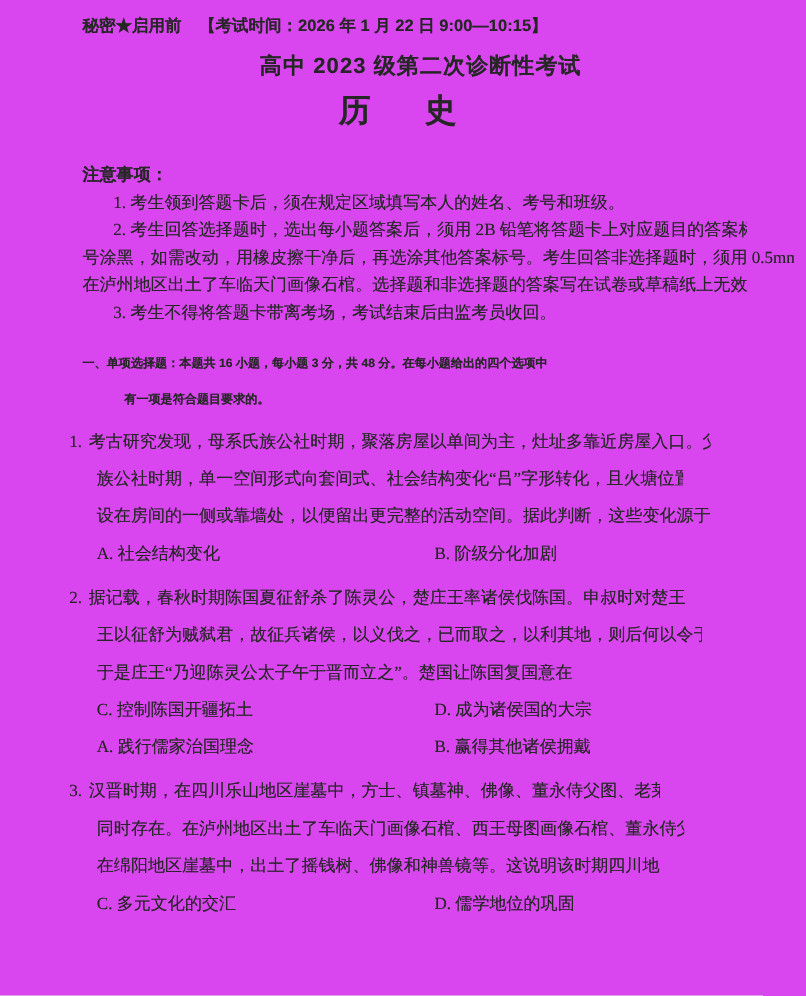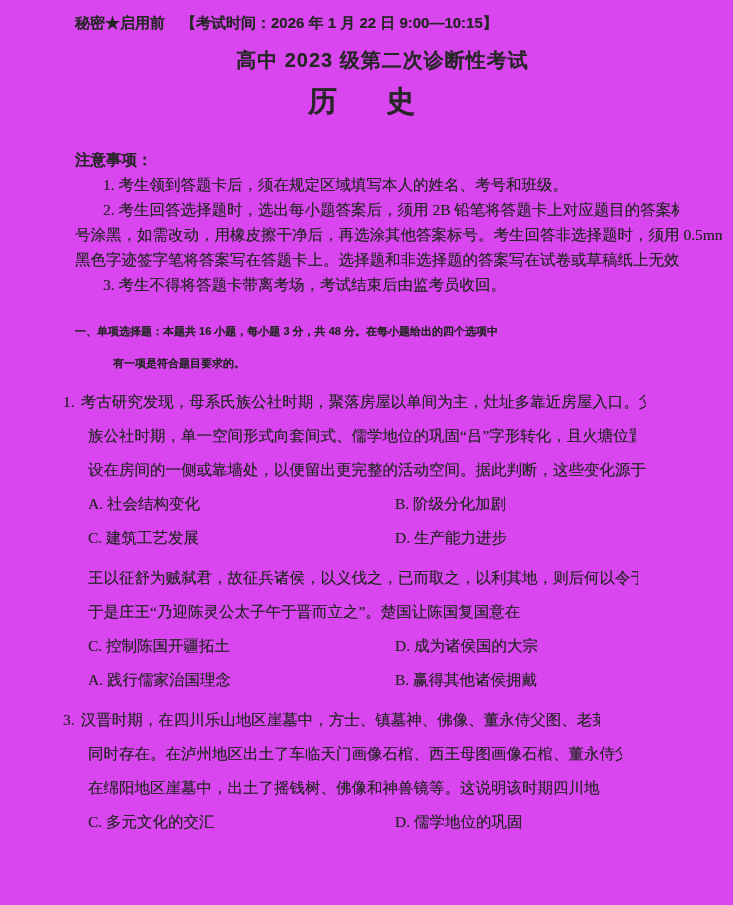--- a/index.html
+++ b/index.html
@@ -41,41 +41,38 @@
     <span>秘密★启用前</span><span class="time">【考试时间：2026 年 1 月 22 日 9:00—10:15】</span>
   </div>
 
   <div class="title sansb">高中 2023 级第二次诊断性考试</div>
   <div class="subject sansb">历　史</div>
 
   <div class="notice-head sansb">注意事项：</div>
   <div class="nline nind">1. 考生领到答题卡后，须在规定区域填写本人的姓名、考号和班级。</div>
   <div class="nline nind"><span>2. 考生回答选择题时，选出每小题答案后，须用 2B 铅笔将答题卡上对应题目的答案</span><span class="cut">标</span></div>
   <div class="nline"><span>号涂黑，如需改动，用橡皮擦干净后，再选涂其他答案标号。考生回答非选择题时，须用 0.5m</span><span class="cut">m</span></div>
-  <div class="nline"><span>黑色字迹签字笔将答案写在答题卡上。选择题和非选择题的答案写在试卷或草稿纸上无效</span><span class="cut"></span></div>
+  <div class="nline"><span>在泸州地区出土了车临天门画像石棺。选择题和非选择题的答案写在试卷或草稿纸上无效</span><span class="cut"></span></div>
   <div class="nline nind">3. 考生不得将答题卡带离考场，考试结束后由监考员收回。</div>
 
   <div class="sec sec1 sansb">一、单项选择题：本题共 16 小题，每小题 3 分，共 48 分。在每小题给出的四个选项中</div>
   <div class="sec sec2 sansb">有一项是符合题目要求的。</div>
 
   <div class="qblock">
     <div class="qline q1st"><span class="qnum">1.</span><span>考古研究发现，母系氏族公社时期，聚落房屋以单间为主，灶址多靠近房屋入口。</span><span class="cut">父</span></div>
-    <div class="qline"><span>族公社时期，单一空间形式向套间式、儒学地位的巩固“吕”字形转化，且火塘位</span><span class="cut">置</span></div>
+    <div class="qline"><span>族公社时期，单一空间形式向套间式、社会结构变化“吕”字形转化，且火塘位</span><span class="cut">置</span></div>
     <div class="qline"><span>设在房间的一侧或靠墙处，以便留出更完整的活动空间。据此判断，这些变化源于</span><span class="cut"></span></div>
     <div class="optrow">
       <div class="opt-left">A. 社会结构变化</div>
       <div>B. 阶级分化加剧</div>
     </div>
-    <div class="optrow">
-      <div class="opt-left">C. 建筑工艺发展</div>
-      <div>D. 生产能力进步</div>
-    </div>
   </div>
 
   <div class="qblock">
+    <div class="qline q1st"><span class="qnum">2.</span><span>据记载，春秋时期陈国夏征舒杀了陈灵公，楚庄王率诸侯伐陈国。申叔时对楚王</span><span class="cut"></span></div>
     <div class="qline"><span>王以征舒为贼弑君，故征兵诸侯，以义伐之，已而取之，以利其地，则后何以令</span><span class="cut">于</span></div>
     <div class="qline"><span>于是庄王“乃迎陈灵公太子午于晋而立之”。楚国让陈国复国意在</span><span class="cut"></span></div>
     <div class="optrow">
       <div class="opt-left">C. 控制陈国开疆拓土</div>
       <div>D. 成为诸侯国的大宗</div>
     </div>
     <div class="optrow">
       <div class="opt-left">A. 践行儒家治国理念</div>
       <div>B. 赢得其他诸侯拥戴</div>
     </div>

